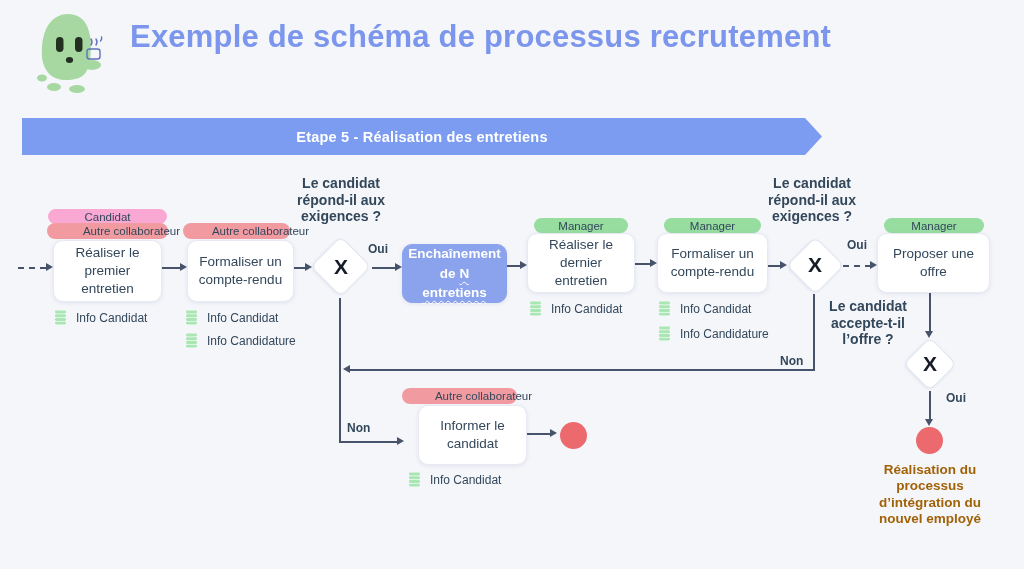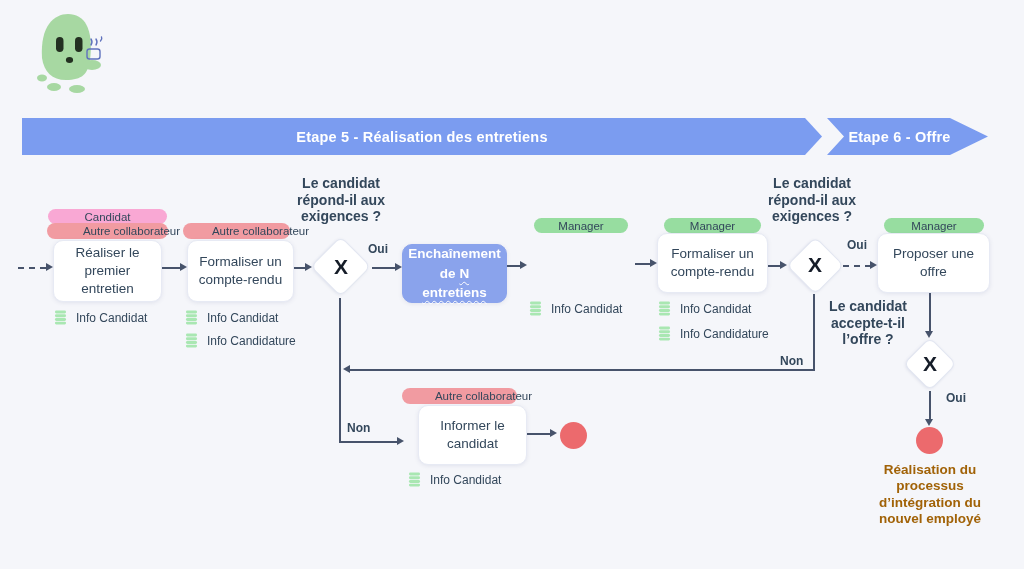--- a/index.html
+++ b/index.html
@@ -77,27 +77,25 @@
       <g stroke="#5f72bd" fill="none" stroke-width="1.4" stroke-linecap="round">
         <rect x="57" y="41" width="13" height="10" rx="2.5"></rect>
         <path d="M61 37 q2 -3 0 -6"></path>
         <path d="M66 37 q2 -3 0 -6"></path>
         <path d="M70.5 33 q2 -2 1 -4"></path>
       </g>
     </svg>
   </div>
 
   <div class="title">
+    <div>Exemple de schéma de processus recrutement</div>
   </div>
 
   <div class="rib rib1">
     <span>Etape 5 - Réalisation des entretiens</span>
-  </div>
-  <div class="rib rib2">
-    <span>Etape 6 - Offre</span>
   </div>
 
   <div class="dash" style="left:18px;  top:267px; width:28px;"></div>
   <div class="arr r" style="left:46px;  top:263px;"></div>
 
   <div class="hline" style="left:162px; top:267px; width:18px;"></div>
   <div class="arr r" style="left:180px; top:263px;"></div>
 
   <div class="hline" style="left:294px; top:267px; width:12px;"></div>
   <div class="arr r" style="left:305px; top:263px;"></div>
@@ -193,20 +191,23 @@
 
   <div class="box blue" style="left:402px; top:244px; width:105px; height:59px; flex-direction:column;">
     <div>Enchaînement</div>
     <div><span>de </span><span class="wavy">N</span></div>
     <div><span class="wavy">entretiens</span></div>
   </div>
 
   <div class="pill green" style="left:534px; top:218px; width:94px; height:15px;">
     <span>Manager</span>
   </div>
+  <div class="box" style="left:527px; top:233px; width:108px; height:60px;">
+    <span>Réaliser le dernier entretien</span>
+  </div>
   <div class="datarow" style="left:529px; top:301px;">
     <svg width="13" height="15" viewBox="0 0 14 16">
         <g fill="#a9e7b2">
           <rect x="1" y="0.5" width="12" height="3.2" rx="1.6"></rect>
           <rect x="1" y="4.5" width="12" height="3.2" rx="1.6"></rect>
           <rect x="1" y="8.5" width="12" height="3.2" rx="1.6"></rect>
           <rect x="1" y="12.5" width="12" height="3" rx="1.5"></rect>
         </g>
       </svg>
     <span>Info Candidat</span>

